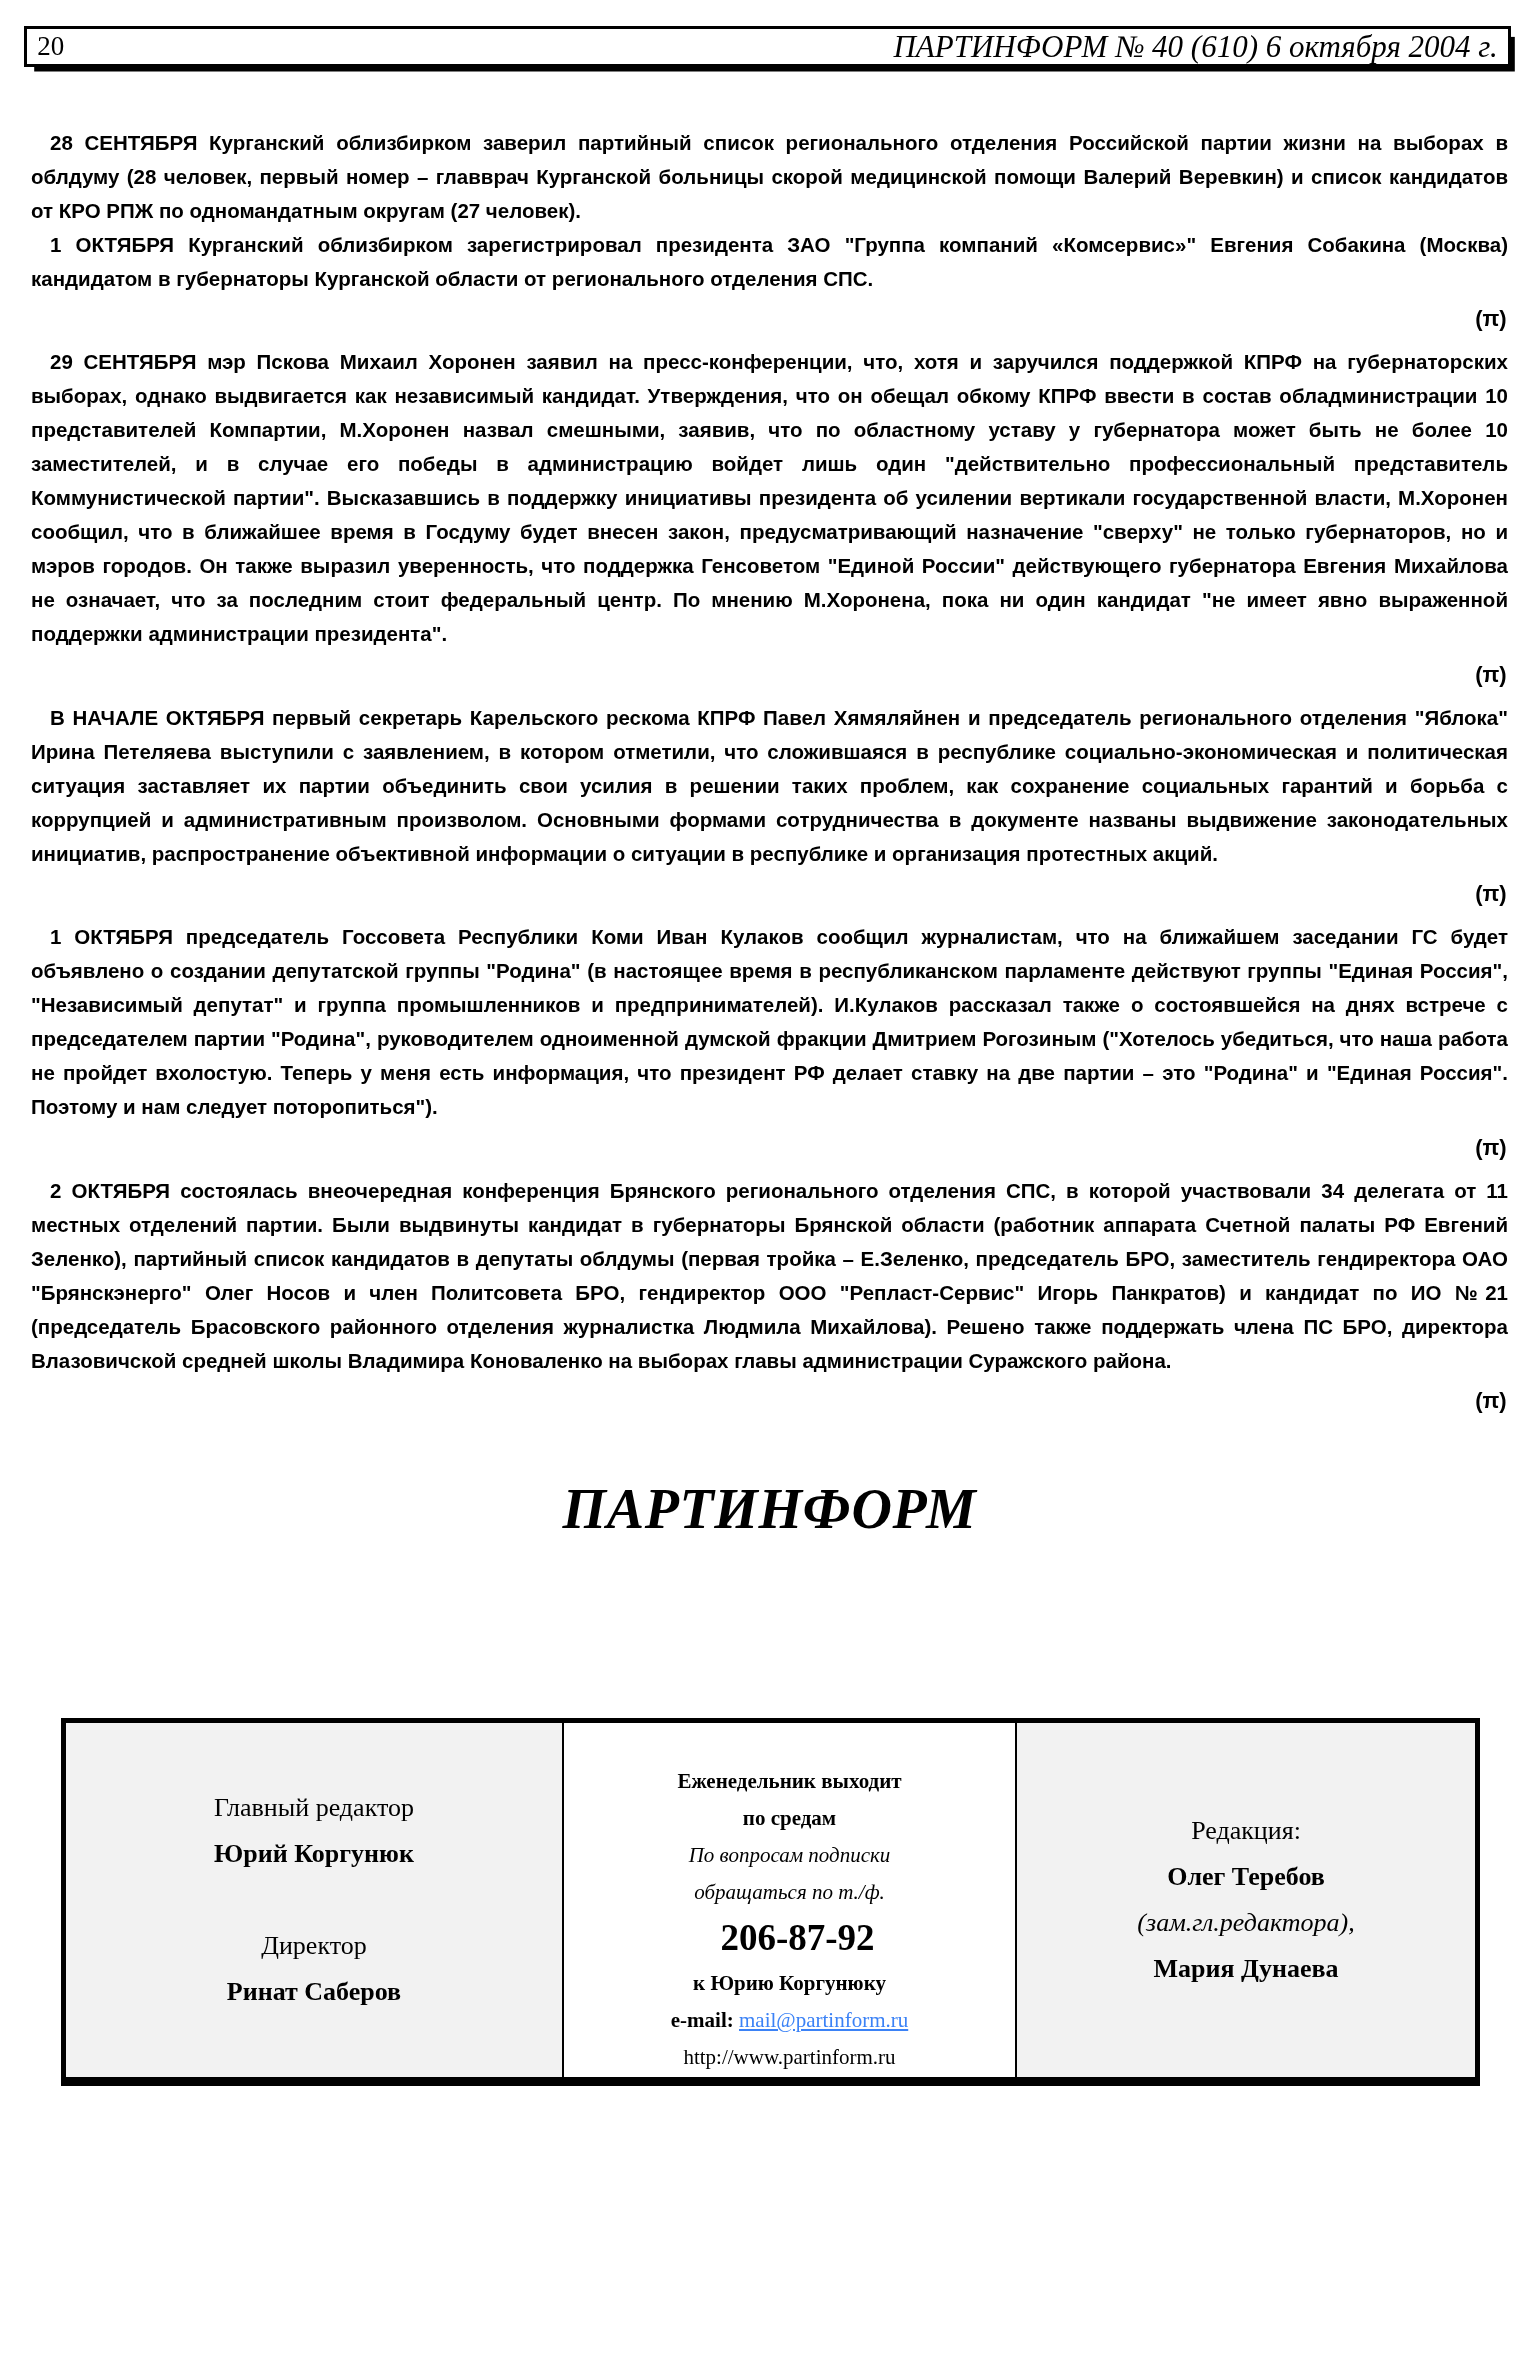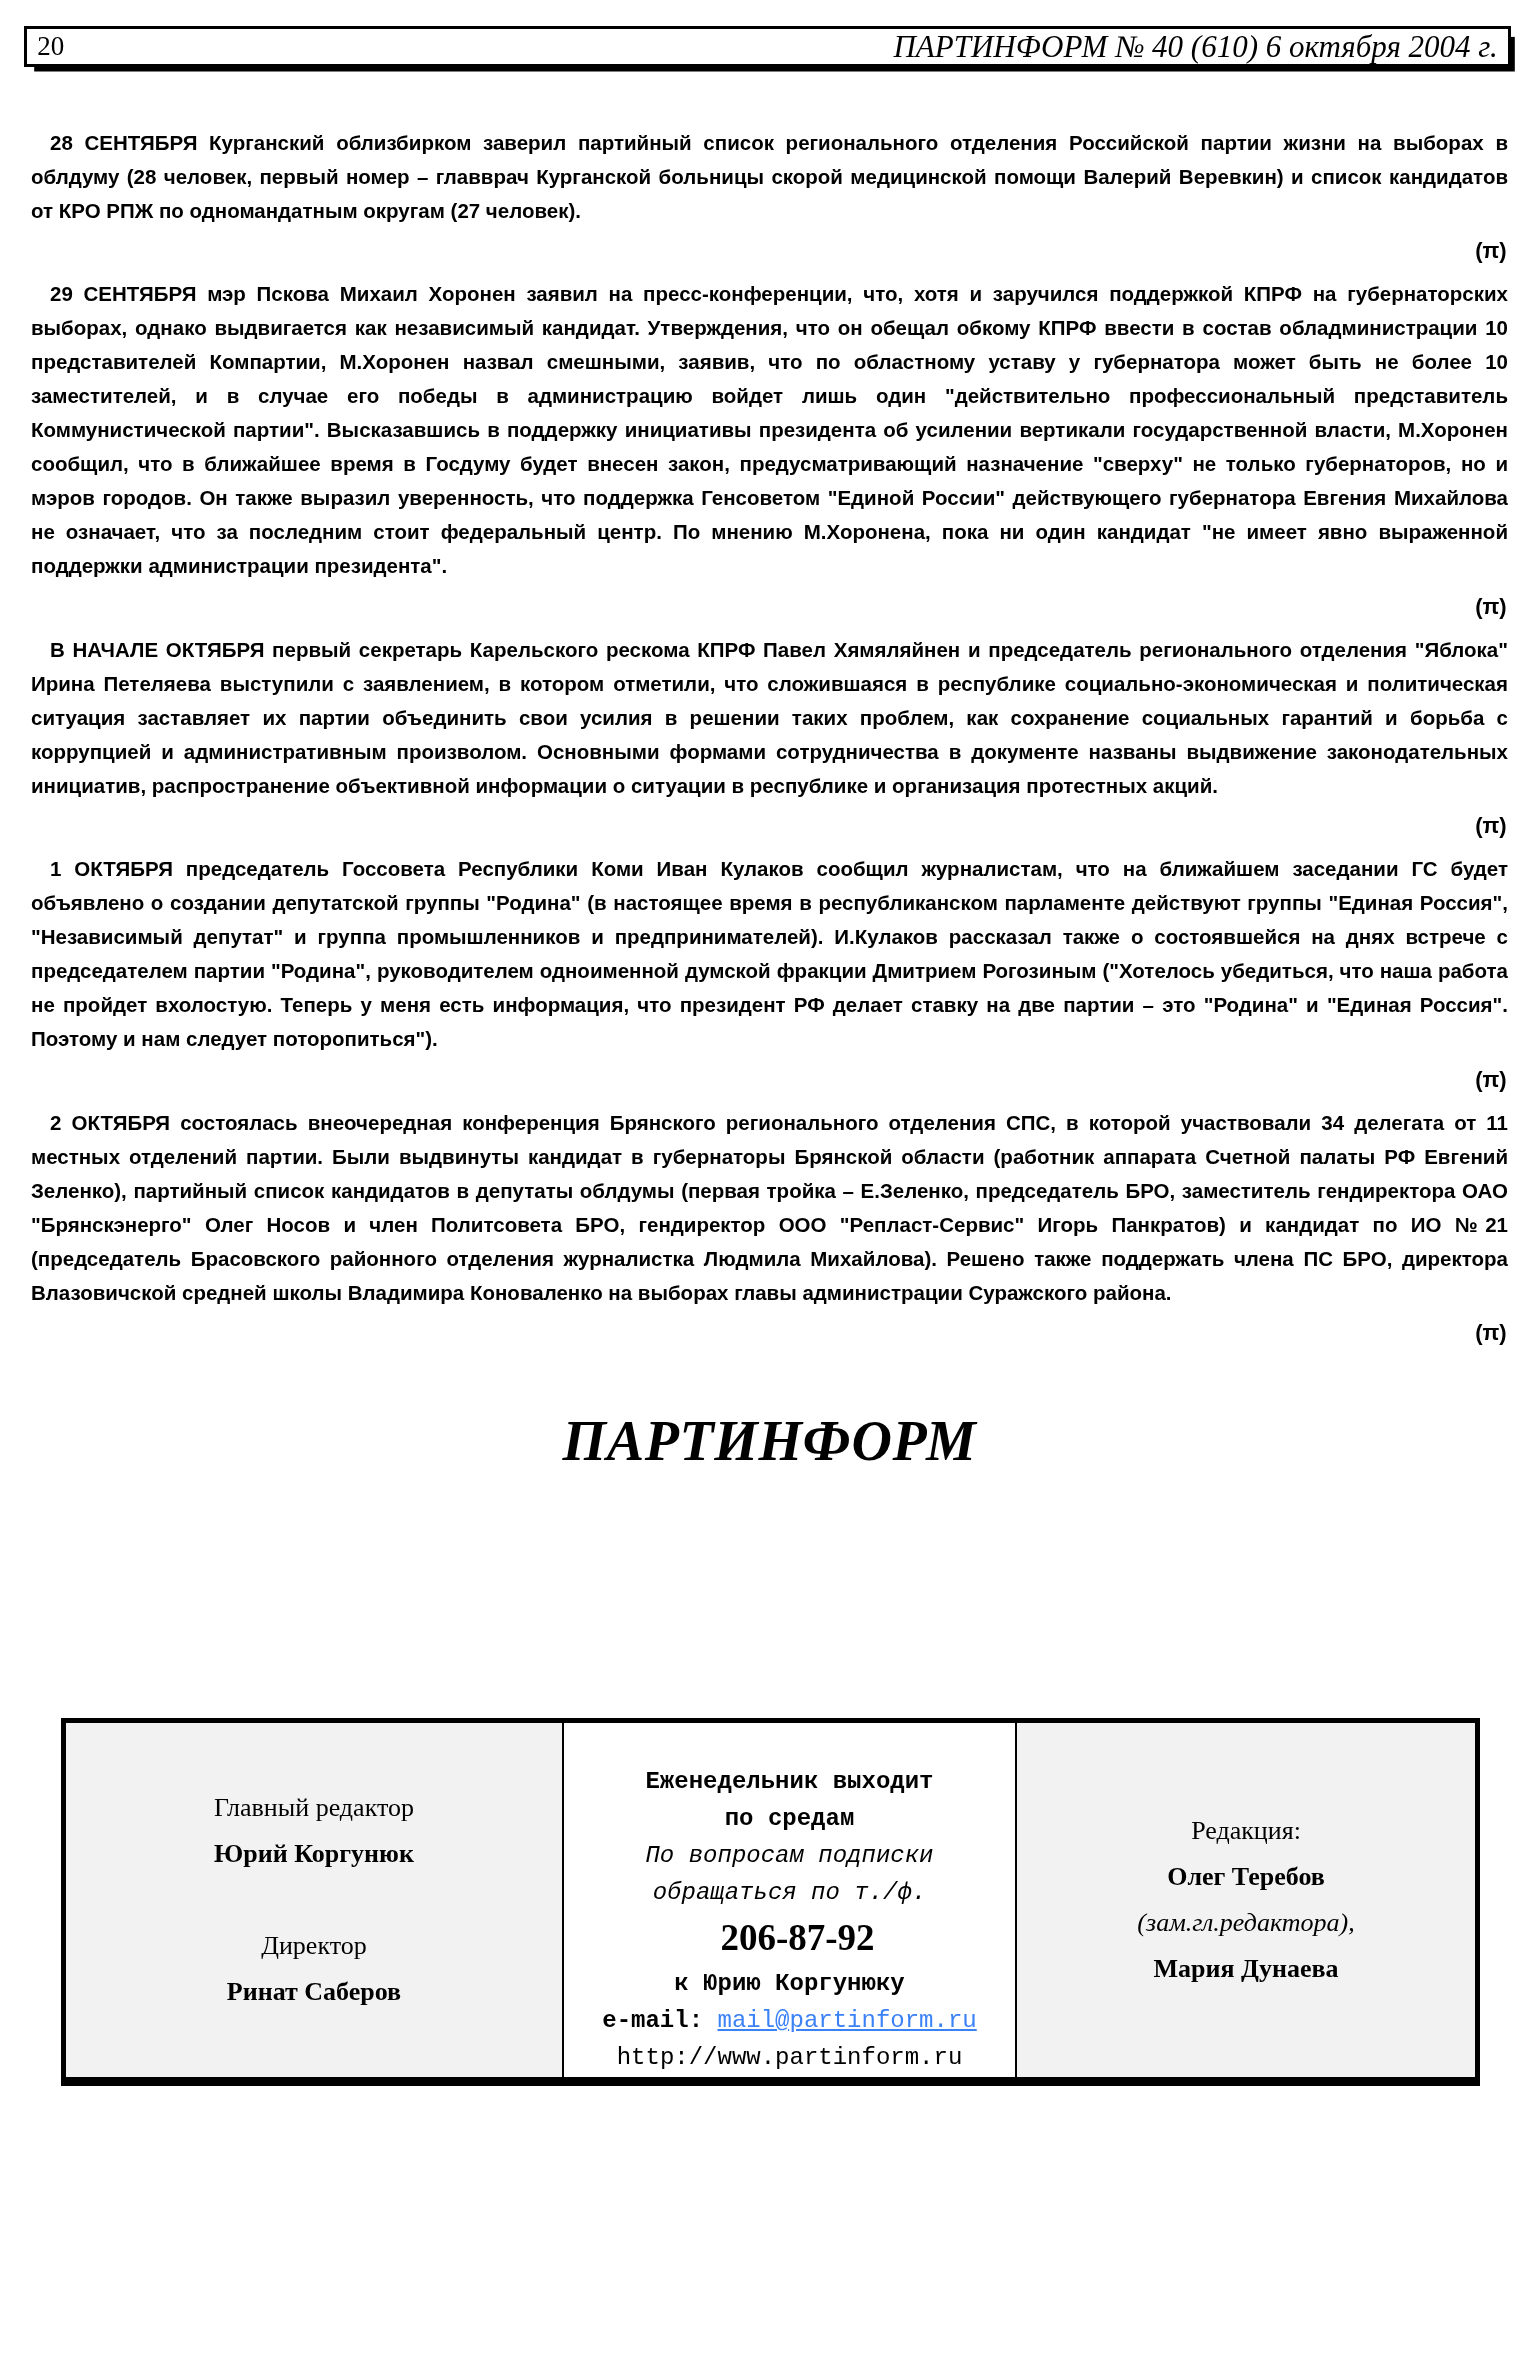--- a/index.html
+++ b/index.html
@@ -74,38 +74,39 @@
     width:32.3%;background:#ffffff;
     border-left:2.6px solid #000;border-right:2.6px solid #000;
     display:flex;flex-direction:column;justify-content:flex-start;align-items:center;
     padding-top:40px;text-align:center;
   }
   .cell-right{width:32.5%;}
   .f-line{font-size:26px;line-height:46px;white-space:nowrap;}
   .f-bold{font-weight:bold;}
   .f-italic{font-style:italic;}
   .f-spacer{height:46px;}
-  .m-line{font-size:24px;line-height:37px;white-space:nowrap;font-family:Liberation Mono, monospace;}
+  .m-line{font-size:21px;line-height:37px;white-space:nowrap;}
   .m-phone{font-size:37px;line-height:54px;font-weight:bold;margin-left:16px;}
   .m-link{text-decoration:underline;font-weight:normal;color:#3b82f6;}
 </style>
 </head>
 <body>
 
 <div class="page">
 
   <div class="header-bar">
     <span class="page-number">20</span>
     <span class="header-title">ПАРТИНФОРМ № 40 (610) 6 октября 2004 г.</span>
   </div>
 
   <div class="content">
 
     <section class="article">
       <p>28 СЕНТЯБРЯ Курганский облизбирком заверил партийный список регионального отделения Российской партии жизни на выборах в облдуму (28 человек, первый номер – главврач Курганской больницы скорой медицинской помощи Валерий Веревкин) и список кандидатов от КРО РПЖ по одномандатным округам (27 человек).</p>
+      <p>1 ОКТЯБРЯ Курганский облизбирком зарегистрировал президента ЗАО "Группа компаний «Комсервис»" Евгения Собакина (Москва) кандидатом в губернаторы Курганской области от регионального отделения СПС.</p>
     </section>
     <div class="pi-line">(π)</div>
 
     <section class="article">
       <p>29 СЕНТЯБРЯ мэр Пскова Михаил Хоронен заявил на пресс-конференции, что, хотя и заручился поддержкой КПРФ на губернаторских выборах, однако выдвигается как независимый кандидат. Утверждения, что он обещал обкому КПРФ ввести в состав обладминистрации 10 представителей Компартии, М.Хоронен назвал смешными, заявив, что по областному уставу у губернатора может быть не более 10 заместителей, и в случае его победы в администрацию войдет лишь один "действительно профессиональный представитель Коммунистической партии". Высказавшись в поддержку инициативы президента об усилении вертикали государственной власти, М.Хоронен сообщил, что в ближайшее время в Госдуму будет внесен закон, предусматривающий назначение "сверху" не только губернаторов, но и мэров городов. Он также выразил уверенность, что поддержка Генсоветом "Единой России" действующего губернатора Евгения Михайлова не означает, что за последним стоит федеральный центр. По мнению М.Хоронена, пока ни один кандидат "не имеет явно выраженной поддержки администрации президента".</p>
     </section>
     <div class="pi-line">(π)</div>
 
     <section class="article">
       <p>В НАЧАЛЕ ОКТЯБРЯ первый секретарь Карельского рескома КПРФ Павел Хямяляйнен и председатель регионального отделения "Яблока" Ирина Петеляева выступили с заявлением, в котором отметили, что сложившаяся в республике социально-экономическая и политическая ситуация заставляет их партии объединить свои усилия в решении таких проблем, как сохранение социальных гарантий и борьба с коррупцией и административным произволом. Основными формами сотрудничества в документе названы выдвижение законодательных инициатив, распространение объективной информации о ситуации в республике и организация протестных акций.</p>

